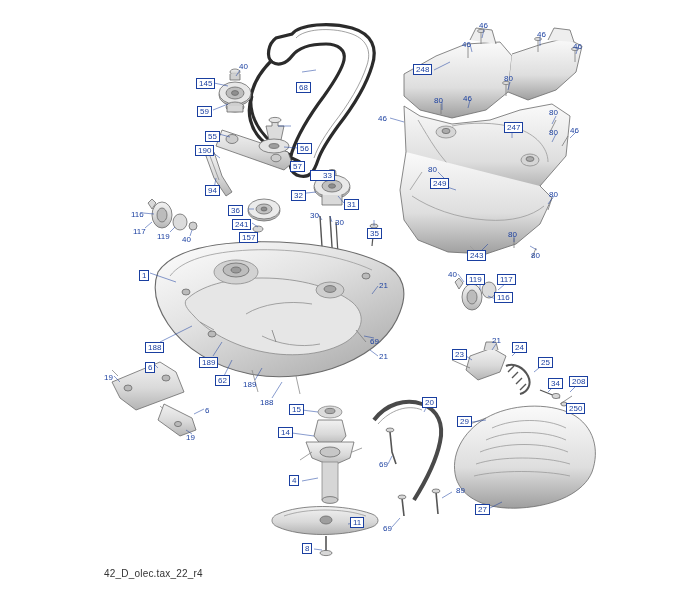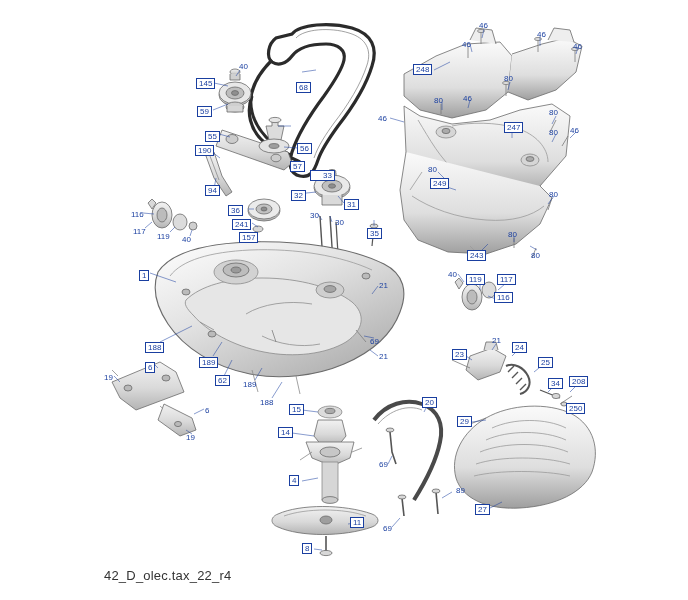--- a/index.html
+++ b/index.html
@@ -30,21 +30,21 @@
     position:absolute;
     color:#1a3fa0;
     font-size:8px;
     line-height:9px;
     white-space:nowrap;
     font-family:"Liberation Sans", sans-serif;
   }
   #footer{
     position:absolute;
     left:104px;top:568px;
-    font-size:13px;
+    font-size:10px;
     color:#333333;
     letter-spacing:0.2px;
   }
 </style>
 </head>
 <body>
 
 <div id="sheet">
 
   <svg id="art" viewBox="0 0 688 600" xmlns="http://www.w3.org/2000/svg">

